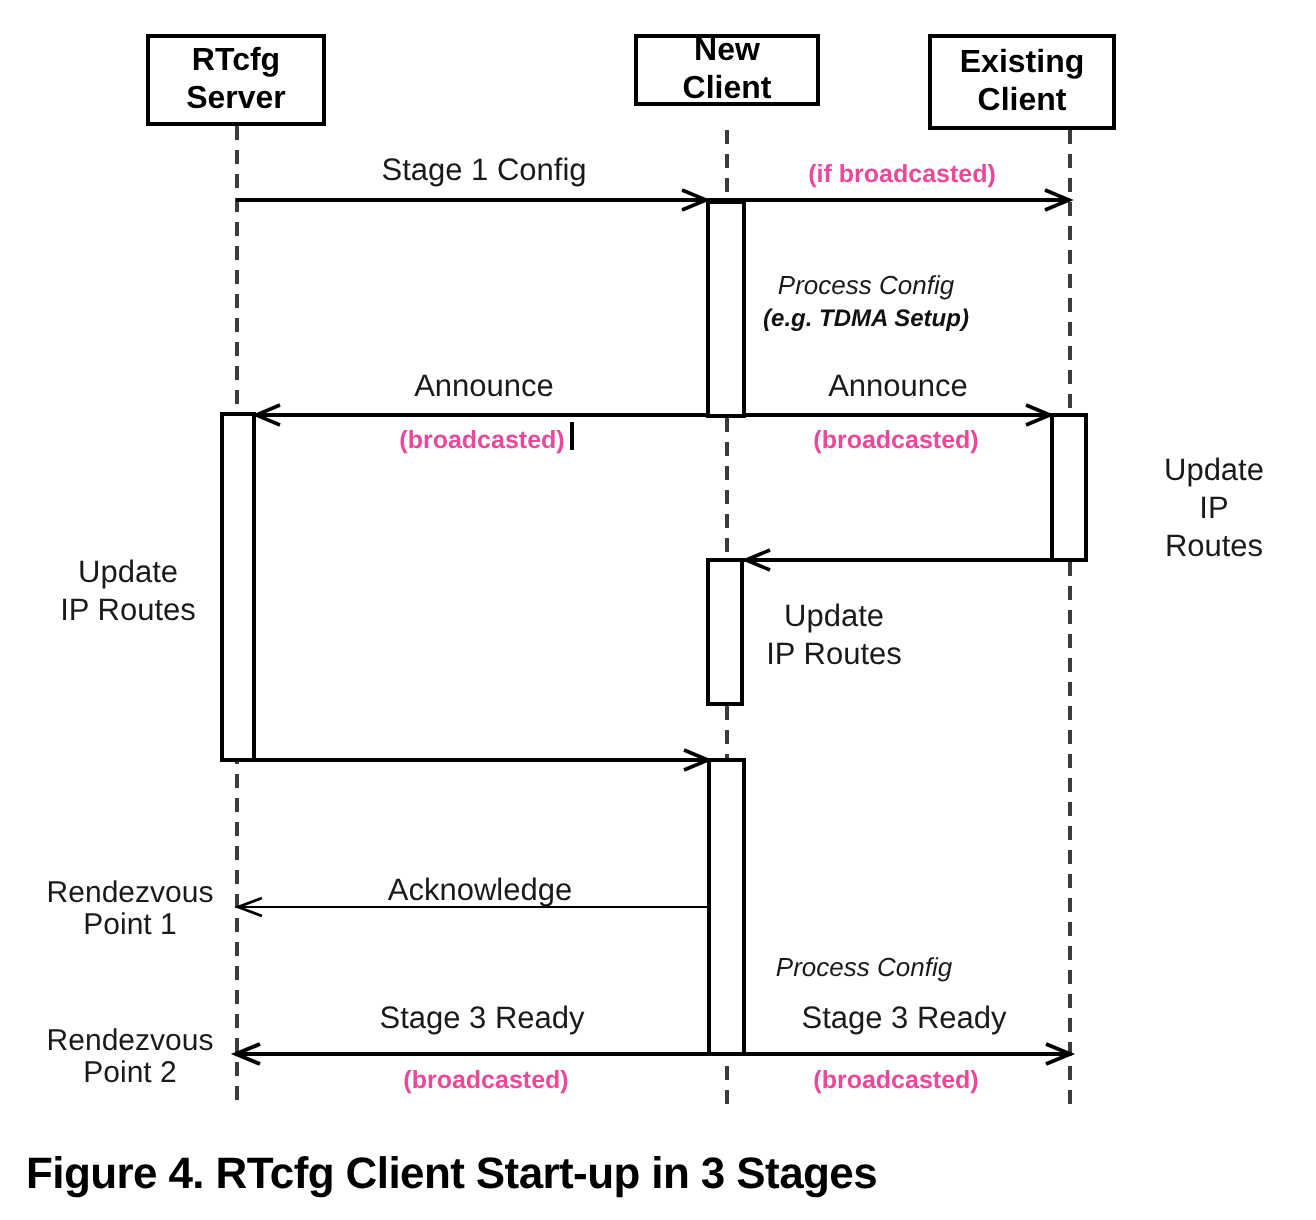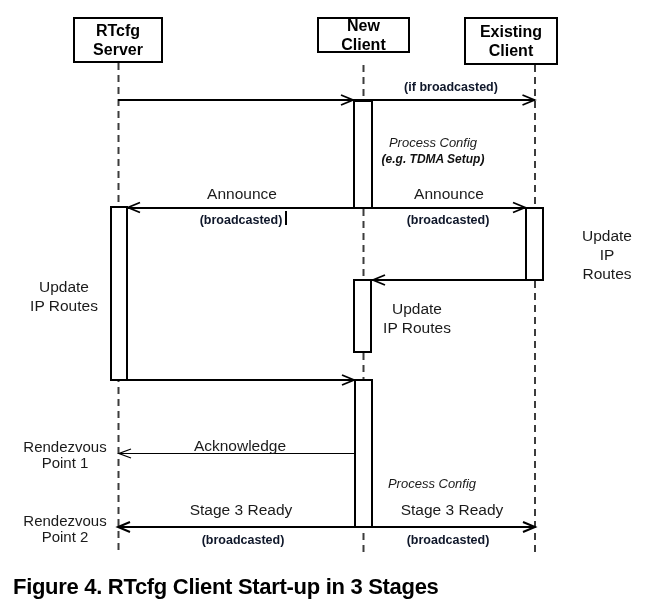--- a/index.html
+++ b/index.html
@@ -9,21 +9,21 @@
   }
   .canvas svg{position:absolute;left:0;top:0;}
   .actor{
     position:absolute;border:2.5px solid #000;background:#fff;
     display:flex;align-items:center;justify-content:center;text-align:center;
     font-weight:bold;font-size:16px;line-height:19px;white-space:pre-line;color:#000;
     box-sizing:border-box;
   }
   .lbl{position:absolute;transform:translateX(-50%);white-space:pre-line;text-align:center;}
   .msg{font-size:15.5px;line-height:17px;color:#1a1a1a;}
-  .note{font-size:12.5px;font-weight:bold;color:#0f172a;}
+  .note{font-size:12.5px;font-weight:bold;color:#ec4899;}
   .ann{font-size:13px;font-style:italic;color:#1a1a1a;line-height:18px;}
   .ann-sm{font-size:12px;font-weight:bold;font-style:italic;color:#111;}
   .two{line-height:19px;}
   .rdv{font-size:15px;line-height:15.5px;color:#1a1a1a;}
   .caption{
     position:absolute;left:13px;top:574px;font-weight:bold;font-size:22px;
     letter-spacing:-0.3px;color:#000;white-space:nowrap;
   }
   .artifact{position:absolute;width:1.5px;height:14px;background:#000;}
 </style>
@@ -62,20 +62,21 @@
     <polyline points="523,522 535,527 523,532" fill="none" stroke="#000" stroke-width="2"></polyline>
   </svg>
 
   <div class="actor" style="left:73px;top:17px;width:90px;height:46px;">RTcfg
 Server</div>
   <div class="actor" style="left:317px;top:17px;width:93px;height:36px;">New
 Client</div>
   <div class="actor" style="left:464px;top:17px;width:94px;height:48px;">Existing
 Client</div>
 
+  <div class="lbl msg" style="left:242px;top:77px;">Stage 1 Config</div>
   <div class="lbl note" style="left:451px;top:80px;">(if broadcasted)</div>
 
   <div class="lbl ann" style="left:433px;top:134px;">Process Config</div>
   <div class="lbl ann-sm" style="left:433px;top:152px;">(e.g. TDMA Setup)</div>
 
   <div class="lbl msg" style="left:242px;top:185px;">Announce</div>
   <div class="lbl msg" style="left:449px;top:185px;">Announce</div>
   <div class="lbl note" style="left:241px;top:213px;">(broadcasted)</div>
   <div class="artifact" style="left:285px;top:211px;"></div>
   <div class="lbl note" style="left:448px;top:213px;">(broadcasted)</div>

